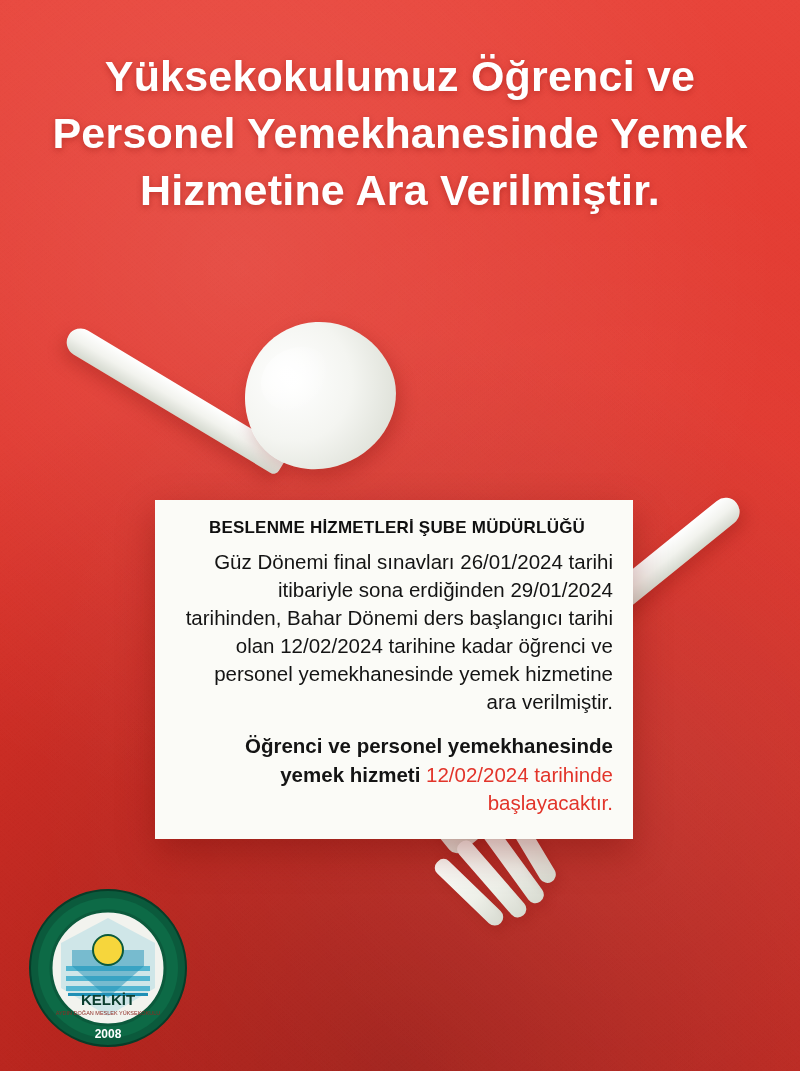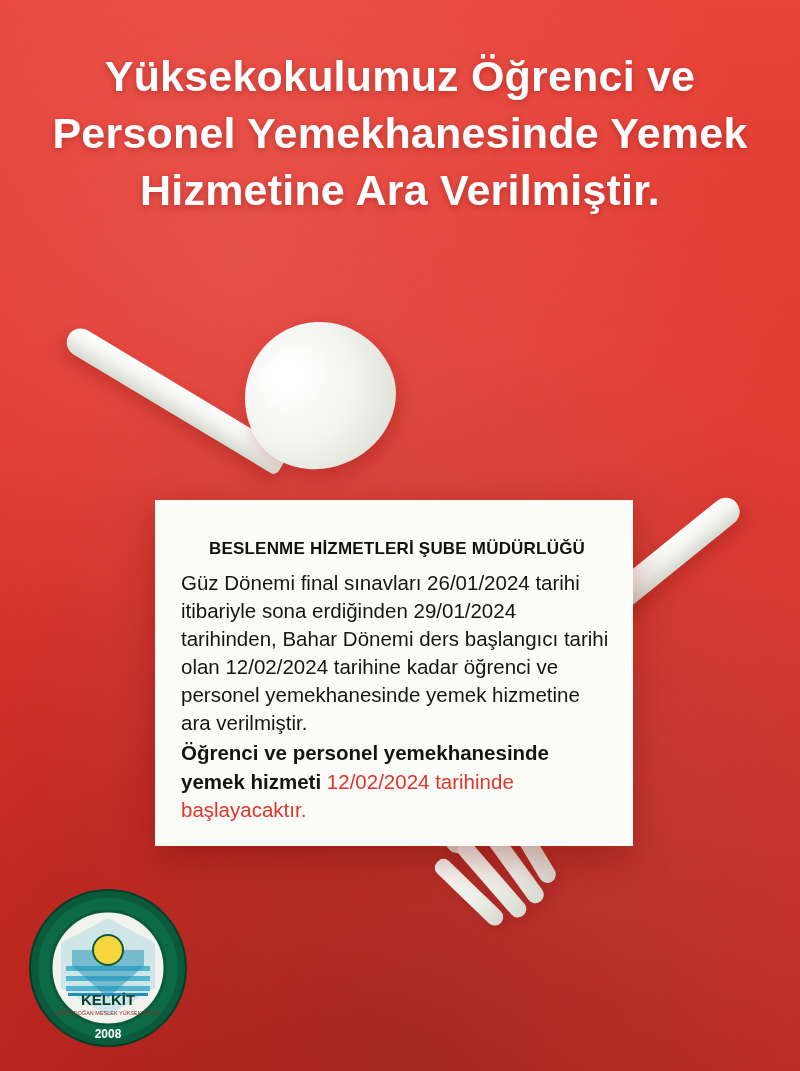--- a/index.html
+++ b/index.html
@@ -162,29 +162,29 @@
     box-shadow: 0 14px 34px rgba(110,10,6,0.38);
     z-index: 5;
   }
   .notice-title {
     font-size: 17px;
     font-weight: 700;
     color: #101010;
     text-align: center;
     letter-spacing: 0.2px;
     margin-bottom: 10px;
-    margin-top: 21px;
   }
   .notice-body {
     font-size: 20.5px;
     line-height: 1.37;
     color: #141414;
+    text-align: right;
   }
   .notice-body p { margin: 0; }
-  .notice-body p + p { margin-top: 2px; }
+  .notice-body p + p { margin-top: 16px; }
   .hl { color: #e2342a; }
   .bold { font-weight: 700; }
 
   
   .logo {
     position: absolute;
     left: 28px;
     top: 888px;
     width: 160px;
     height: 160px;

